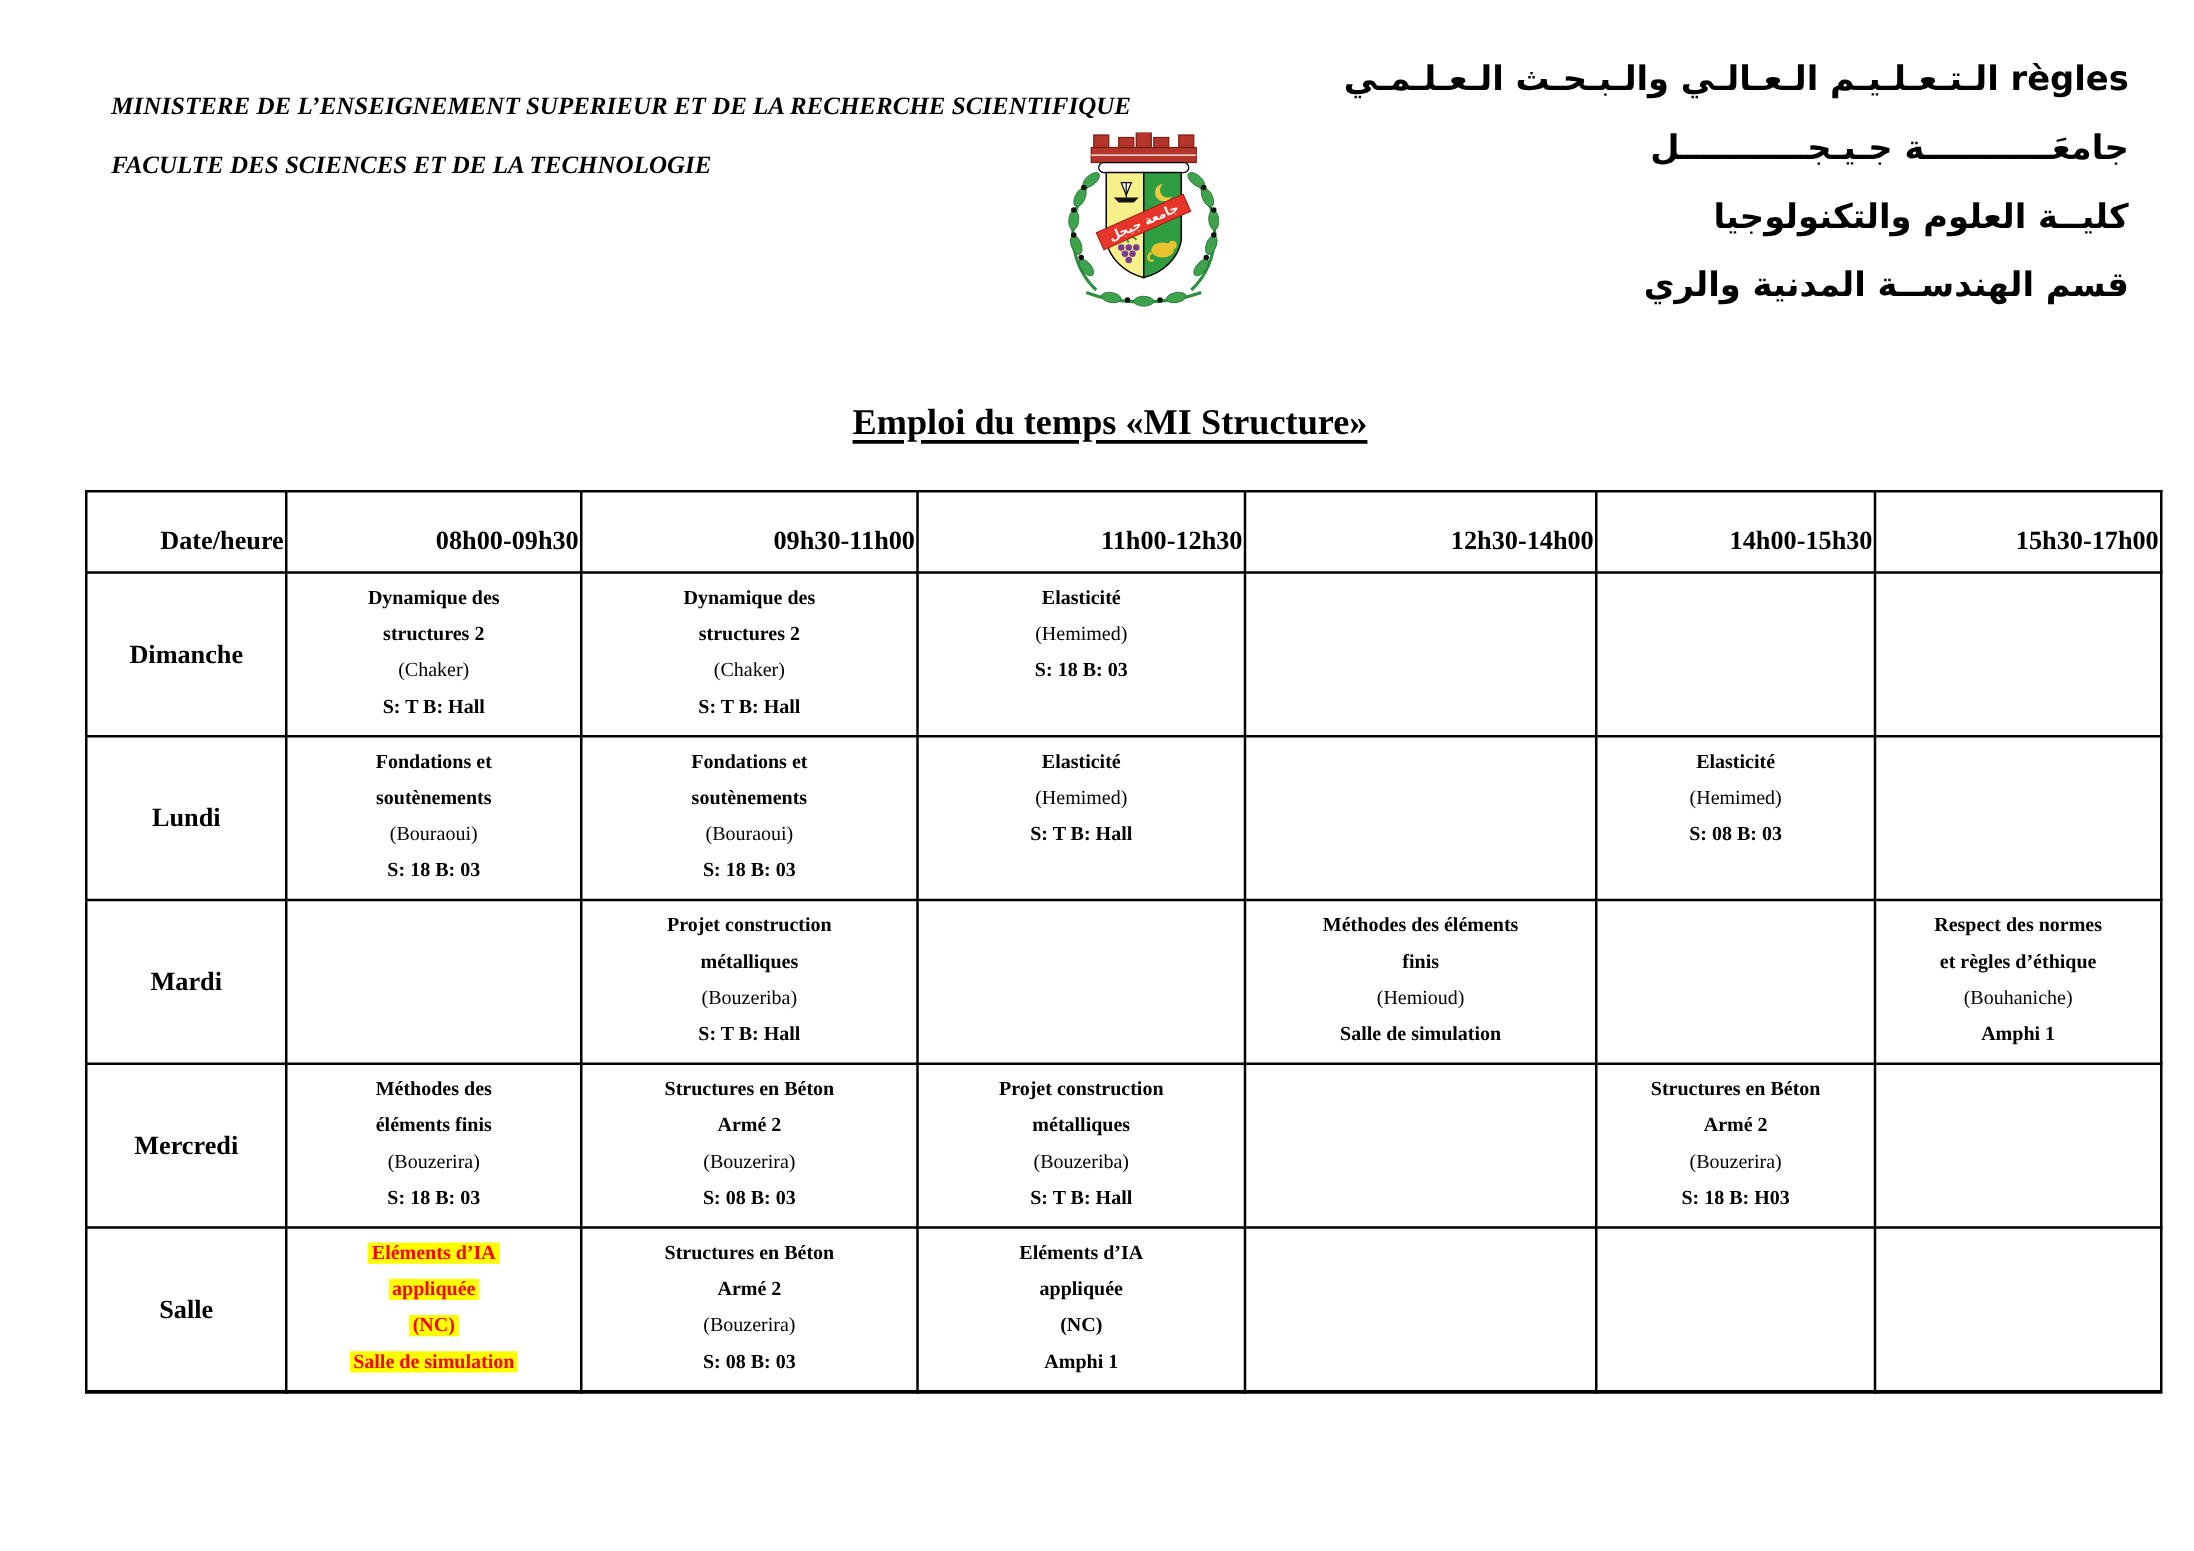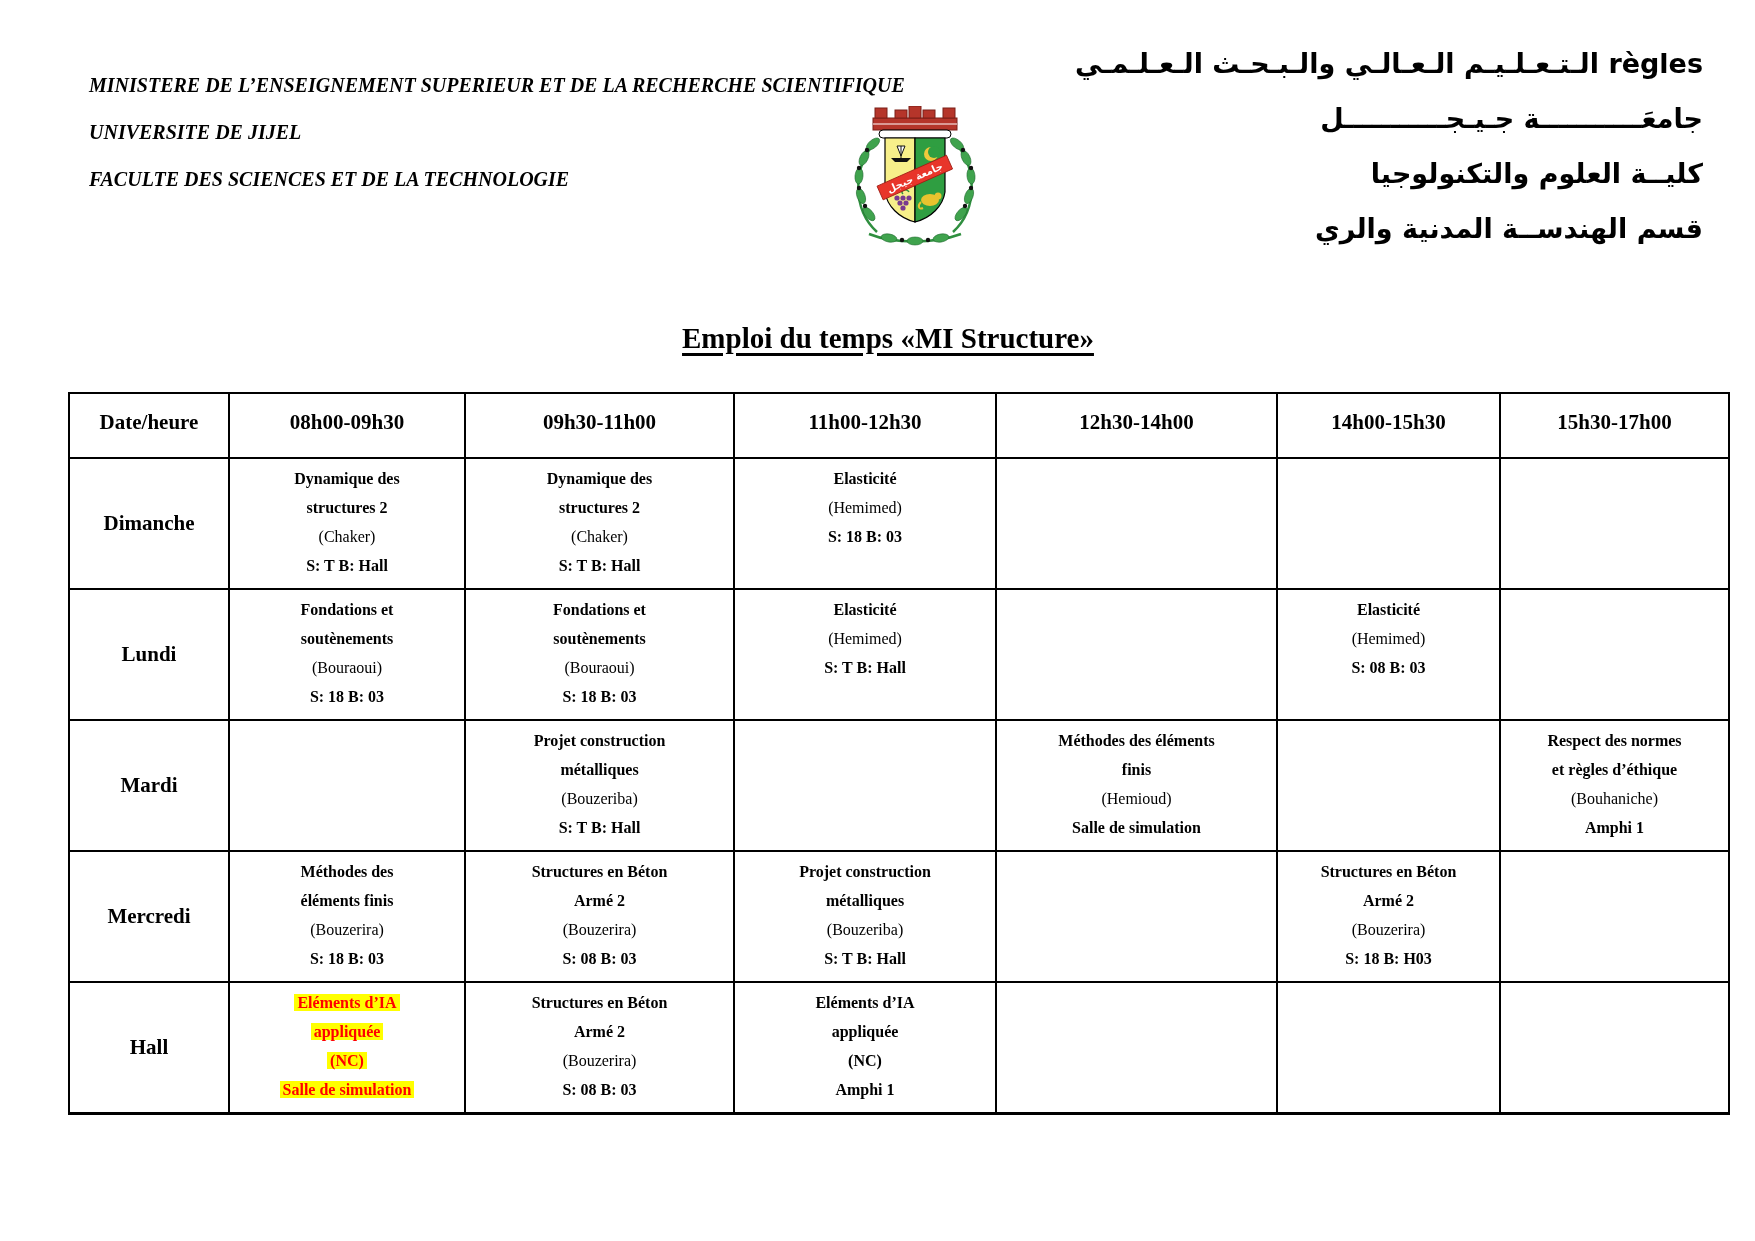--- a/index.html
+++ b/index.html
@@ -38,41 +38,40 @@
   
   table.tt{
     position:absolute;left:47px;top:392px;width:1660px;
     border-collapse:collapse;table-layout:fixed;
     border:2px solid #000;border-bottom-width:3px;
   }
   table.tt th, table.tt td{border:2px solid #000;overflow:hidden;}
   table.tt thead tr{height:65px;}
   table.tt tbody tr{height:131px;}
   th.slot{
-    font-size:21px;font-weight:bold;text-align:center;vertical-align:top;padding-top:16px;
+    font-size:21px;font-weight:bold;text-align:right;vertical-align:top;padding-top:26px;
   }
   td.day{
     font-size:21px;font-weight:bold;text-align:center;vertical-align:middle;
   }
   td.cell{
     font-size:16px;text-align:center;vertical-align:top;padding-top:5px;
   }
   .ln{line-height:29px;}
   .b{font-weight:bold;}
   .r{font-weight:normal;}
   .hl{font-weight:bold;color:#ff0000;background:#ffff00;padding:0 3px;}
 </style>
 </head>
 <body>
 
 <div class="page">
 
   <div class="french">
     <div>MINISTERE DE L’ENSEIGNEMENT SUPERIEUR ET DE LA RECHERCHE SCIENTIFIQUE</div>
-    <div>UNIVERSITE DE JIJEL</div>
     <div>FACULTE DES SCIENCES ET DE LA TECHNOLOGIE</div>
   </div>
 
   <div class="logo">
     <svg viewBox="0 0 152 142">
 
       <g stroke="#2f8f3f" stroke-width="2.5" fill="none">
         <path d="M38,126 C14,104 12,62 38,34"></path>
         <path d="M114,126 C138,104 140,62 114,34"></path>
         <path d="M30,128 C55,138 95,138 122,128"></path>
@@ -291,21 +290,21 @@
         <td class="cell">
           <div class="ln"><span class="b">Structures en  Béton</span></div>
           <div class="ln"><span class="b">Armé 2</span></div>
           <div class="ln"><span class="r">(Bouzerira)</span></div>
           <div class="ln"><span class="b">S: 18 B: H03</span></div>
         </td>
         <td class="cell"></td>
       </tr>
 
       <tr>
-        <td class="day">Hall</td>
+        <td class="day">Salle</td>
         <td class="cell">
           <div class="ln"><span class="hl">Eléments d’IA</span></div>
           <div class="ln"><span class="hl">appliquée</span></div>
           <div class="ln"><span class="hl">(NC)</span></div>
           <div class="ln"><span class="hl">Salle de simulation</span></div>
         </td>
         <td class="cell">
           <div class="ln"><span class="b">Structures en  Béton</span></div>
           <div class="ln"><span class="b">Armé 2</span></div>
           <div class="ln"><span class="r">(Bouzerira)</span></div>

